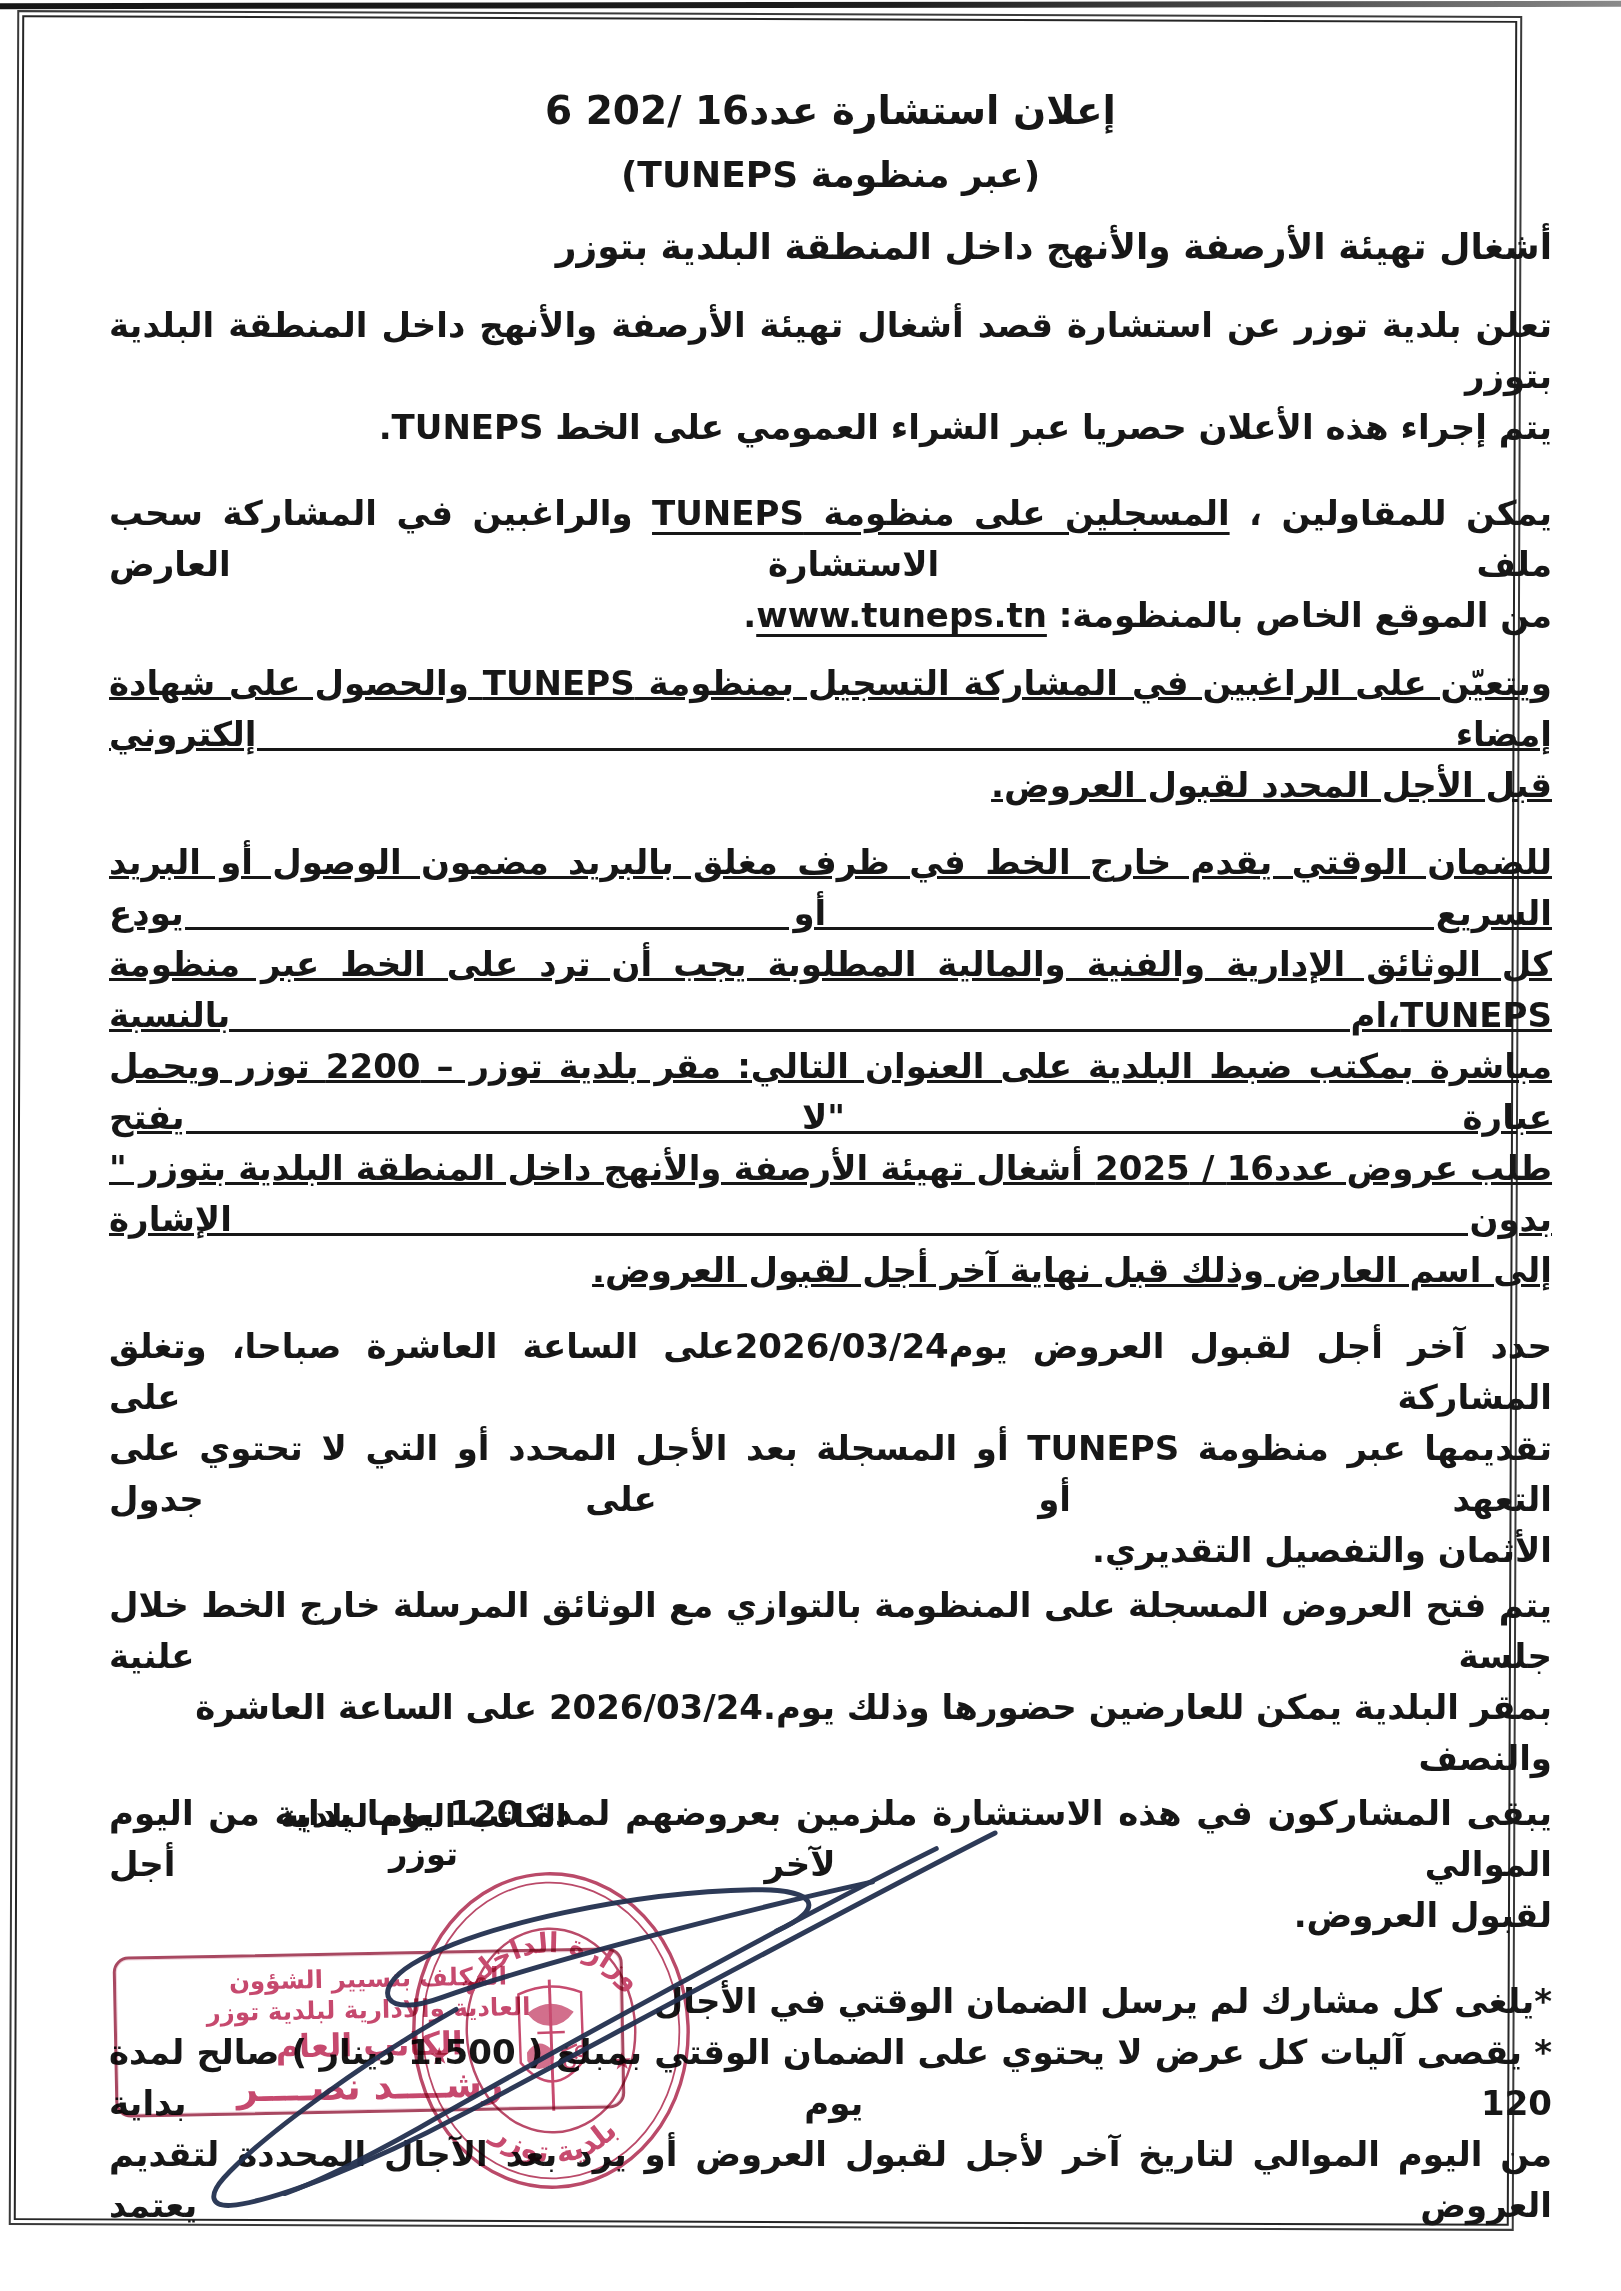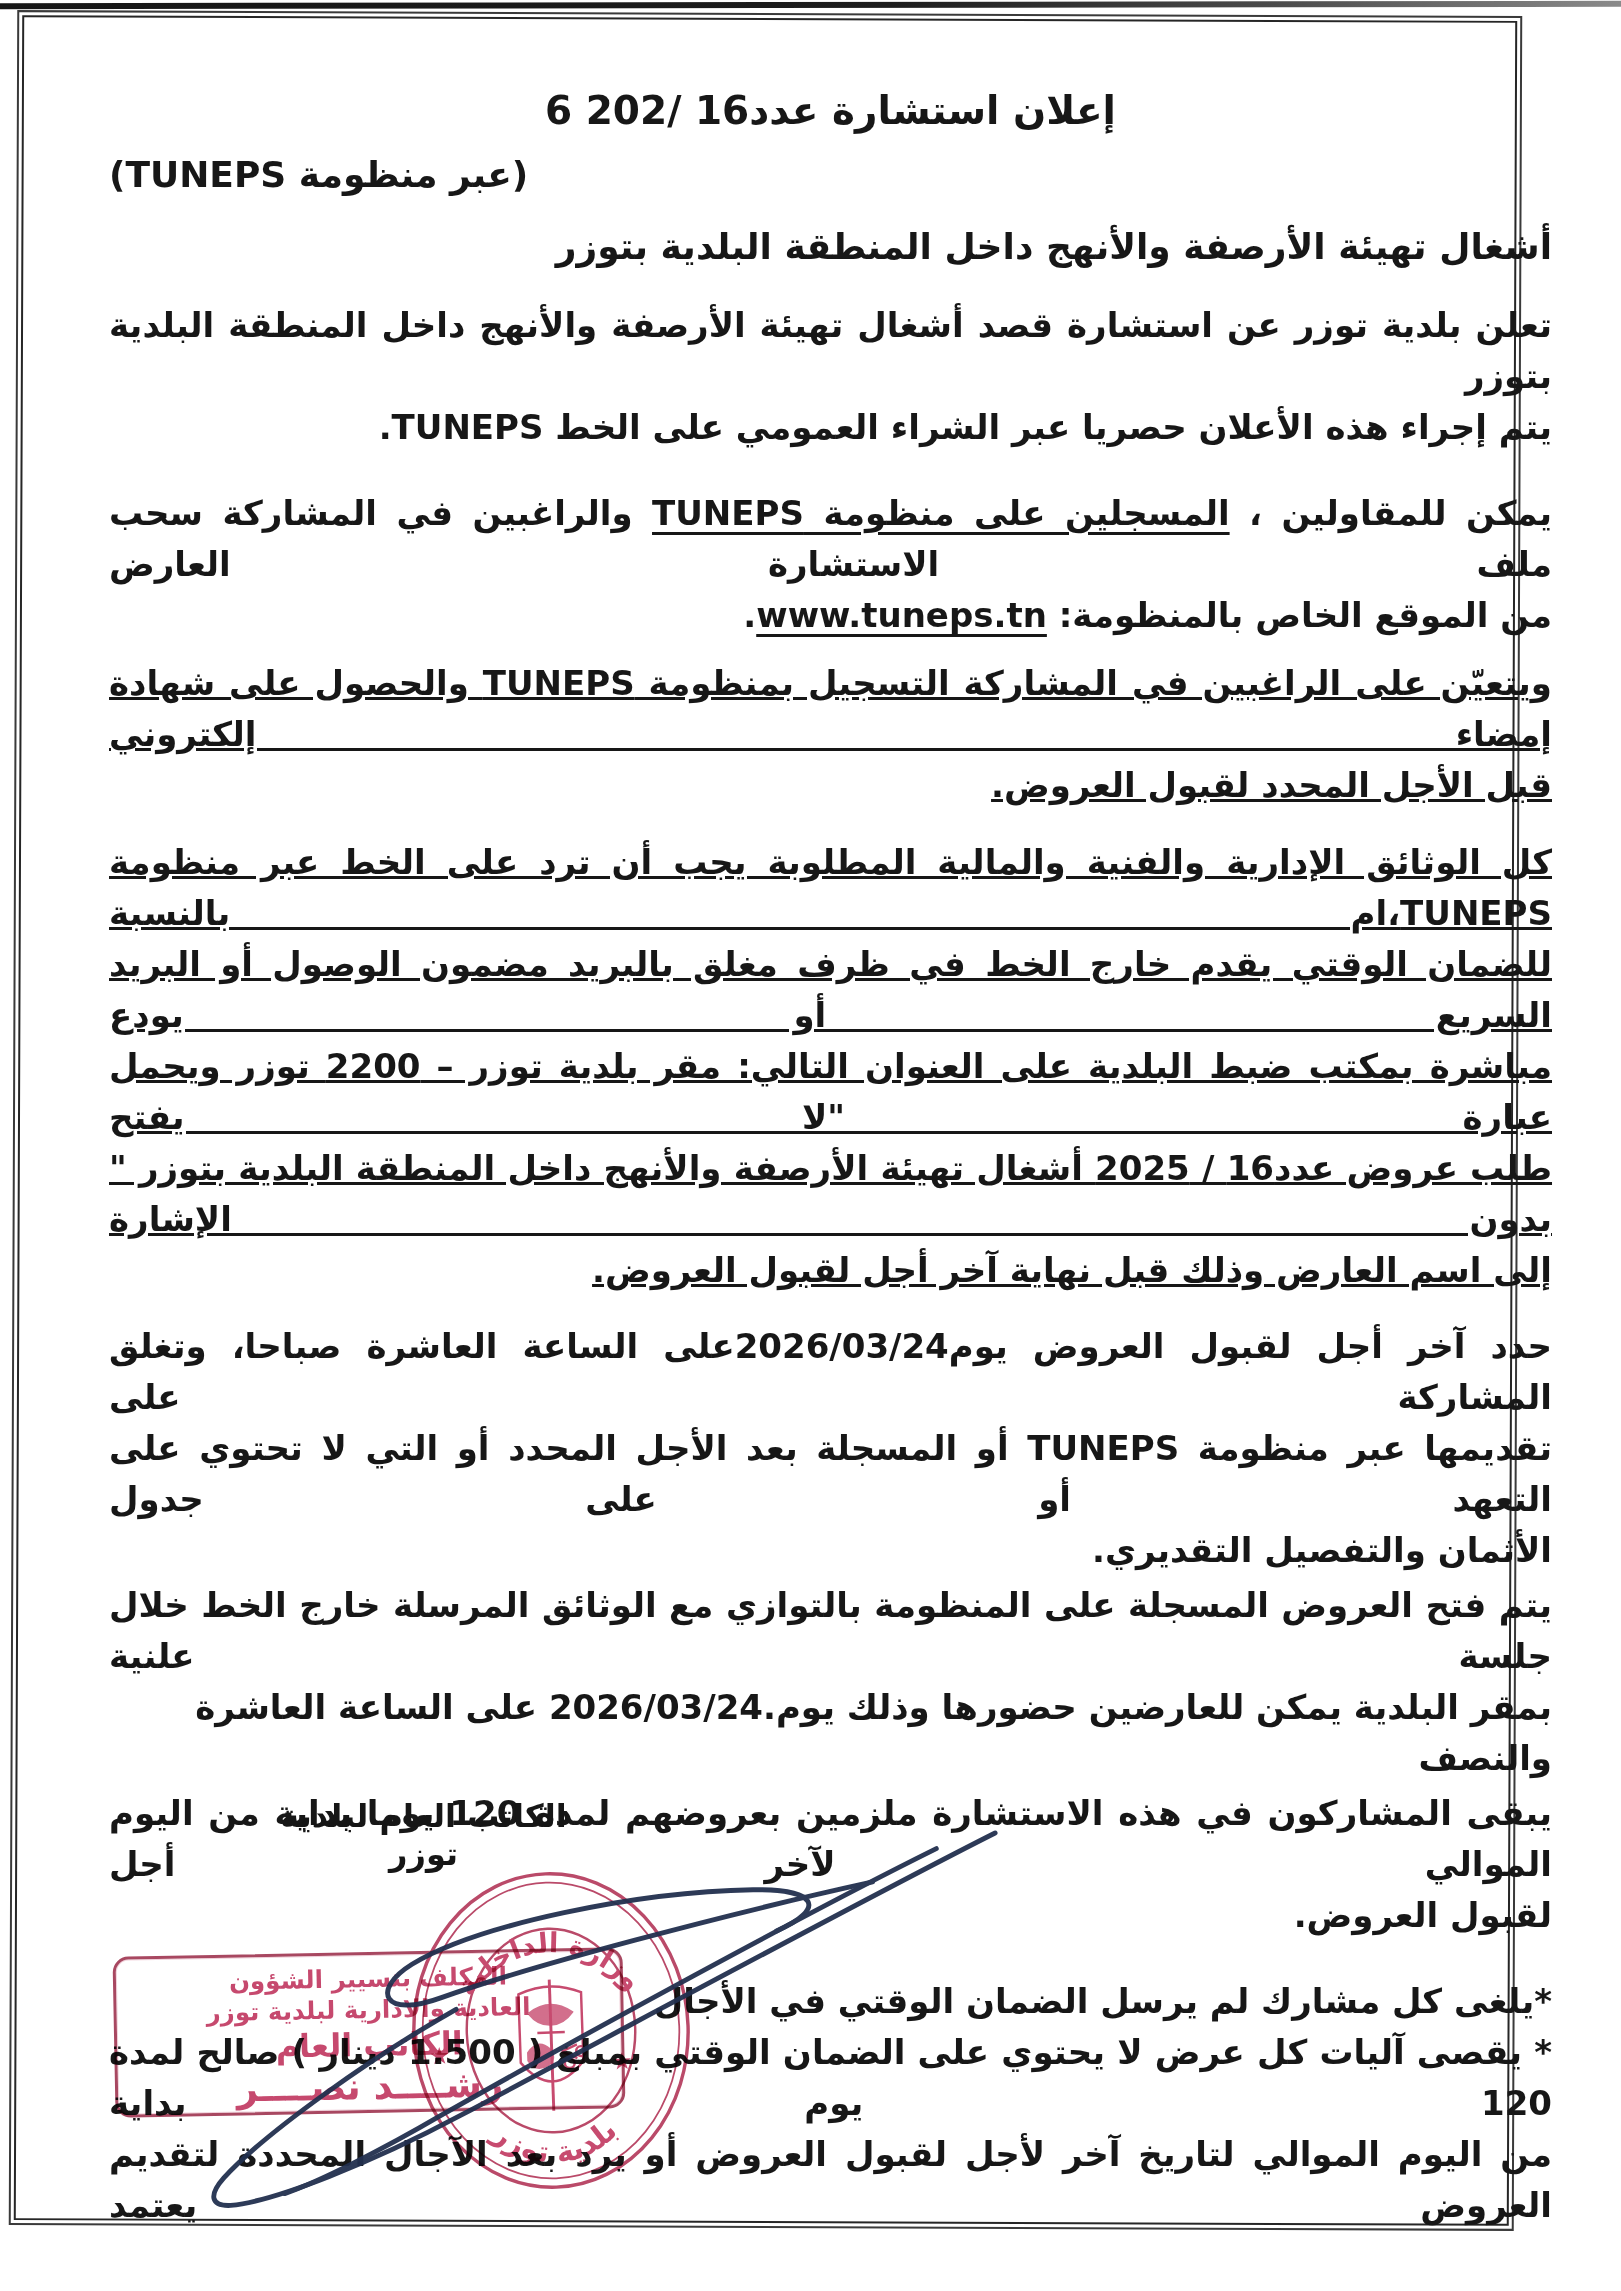--- a/index.html
+++ b/index.html
@@ -21,21 +21,21 @@
     position:absolute;left:2.9px;top:2.9px;right:2.9px;bottom:2.9px;
     border:2px solid #262626;
   }
   
   .doc{
     position:absolute;right:69px;top:0;width:1443px;
     direction:rtl;font-weight:bold;font-size:34px;line-height:51px;
     color:#171717;
   }
   .title1{margin-top:82px;font-size:39px;line-height:57px;text-align:center;}
-  .title2{margin-top:7.8px;font-size:36px;line-height:55px;text-align:left;}
+  .title2{margin-top:7.8px;font-size:36px;line-height:55px;text-align:center;}
   .title3{margin-top:17.6px;font-size:36px;line-height:55px;text-align:right;margin-bottom:25.5px;}
   .para{margin:0 0 0 0;}
   .ln{text-align:justify;text-align-last:justify;}
   .ln-c{text-align:right;}
   .ln-r{text-align:right;}
   .mb-lg{margin-bottom:35px;}
   .mb-md{margin-bottom:25.5px;text-decoration:underline;}
   .mb-sm{margin-bottom:17.6px;}
   .mb-xs{margin-bottom:3.9px;}
   .u{text-decoration:underline;text-underline-offset:6.9px;text-decoration-thickness:2.5px;}
@@ -86,22 +86,22 @@
     <div class="ln"><span>يمكن للمقاولين ، </span><span class="u">المسجلين على منظومة TUNEPS</span><span> والراغبين في المشاركة سحب ملف الاستشارة العارض</span></div>
     <div class="ln-c"><span>من الموقع الخاص بالمنظومة: </span><span class="u">www.tuneps.tn</span><span>.</span></div>
   </div>
 
   <div class="para mb-md">
     <div class="ln">ويتعيّن على الراغبين في المشاركة التسجيل بمنظومة TUNEPS والحصول على شهادة إمضاء إلكتروني</div>
     <div class="ln-c">قبل الأجل المحدد لقبول العروض.</div>
   </div>
 
   <div class="para mb-md">
+    <div class="ln">للضمان الوقتي يقدم خارج الخط في ظرف مغلق بالبريد مضمون الوصول أو البريد السريع أو يودع</div>
     <div class="ln">كل الوثائق الإدارية والفنية والمالية المطلوبة يجب أن ترد على الخط عبر منظومة TUNEPS،ام بالنسبة</div>
-    <div class="ln">للضمان الوقتي يقدم خارج الخط في ظرف مغلق بالبريد مضمون الوصول أو البريد السريع أو يودع</div>
     <div class="ln">مباشرة بمكتب ضبط البلدية  على العنوان التالي: مقر بلدية توزر – 2200 توزر ويحمل عبارة "لا يفتح</div>
     <div class="ln">طلب عروض عدد16 / 2025 أشغال تهيئة الأرصفة والأنهج داخل المنطقة البلدية  بتوزر " بدون الإشارة</div>
     <div class="ln-r">إلى اسم العارض وذلك قبل نهاية آخر أجل لقبول العروض.</div>
   </div>
 
   <div class="para mb-xs">
     <div class="ln">حدد آخر أجل لقبول العروض يوم2026/03/24على الساعة العاشرة صباحا، وتغلق المشاركة على</div>
     <div class="ln">تقديمها عبر منظومة TUNEPS أو المسجلة بعد الأجل المحدد أو التي لا تحتوي على التعهد أو على جدول</div>
     <div class="ln-r">الأثمان والتفصيل التقديري.</div>
   </div>

